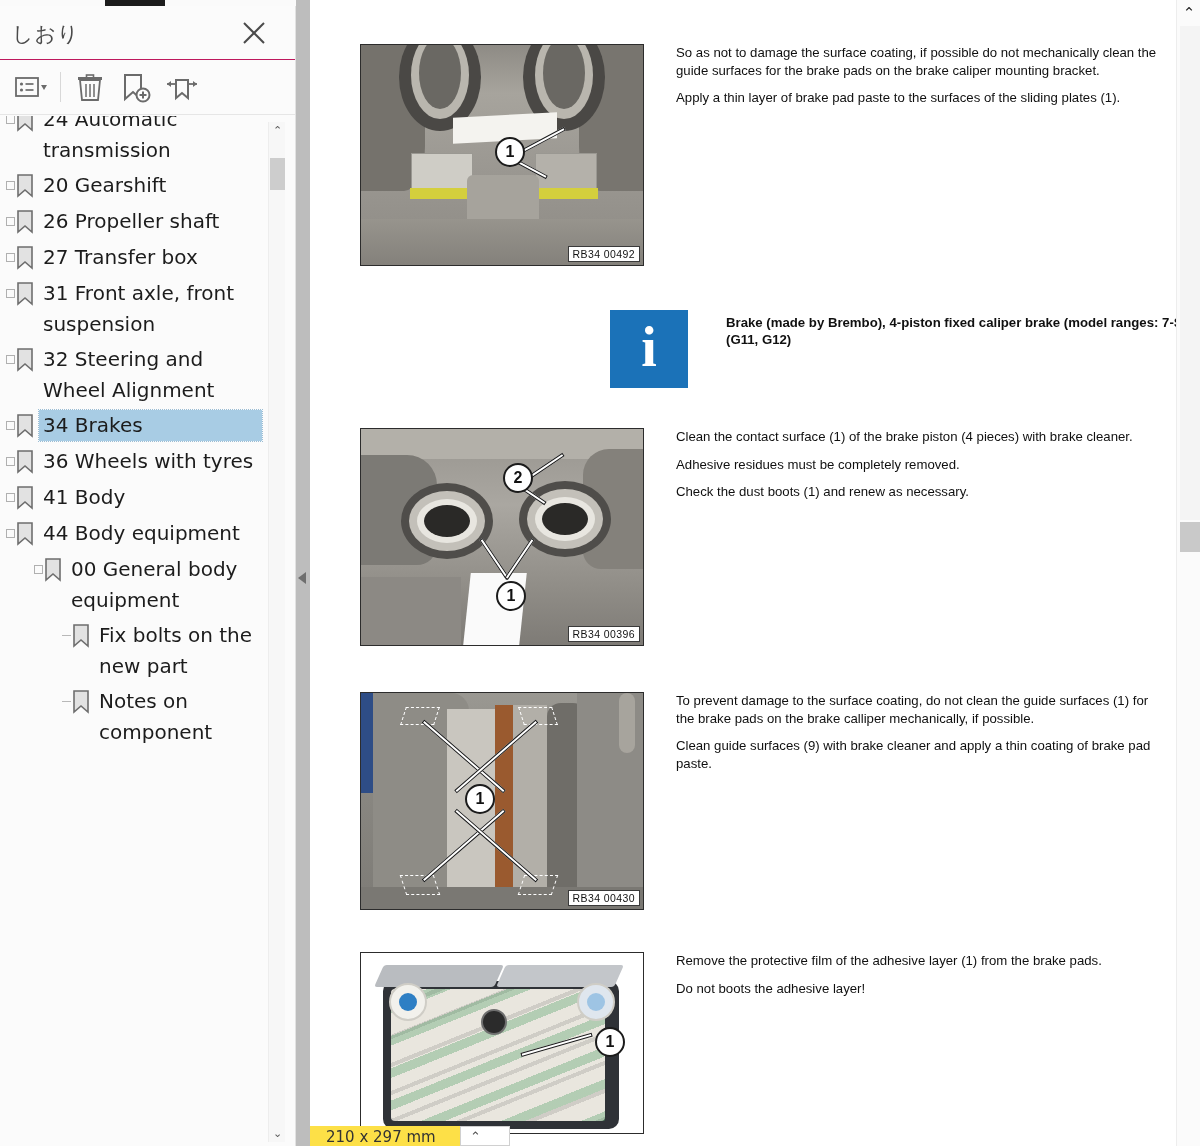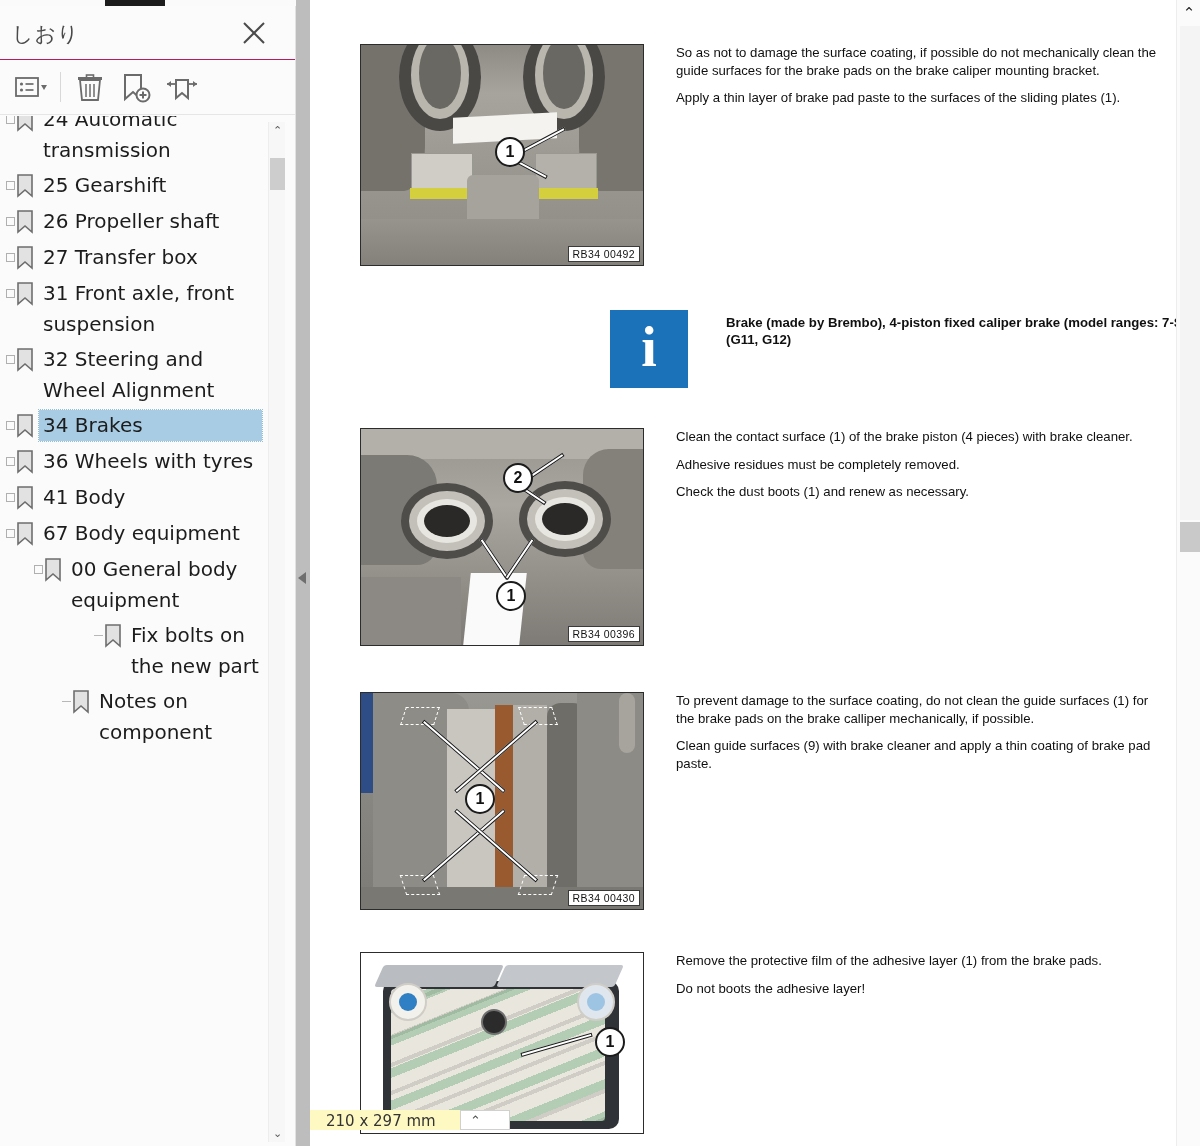--- a/index.html
+++ b/index.html
@@ -201,22 +201,22 @@
     position:absolute; left:3px; top:26px; width:20px; height:494px;
     background:#f4f4f4;
   }
   #doc-scroll .thumb {
     position:absolute; left:3px; top:522px; width:20px; height:30px;
     background:#c9c9c9; cursor:pointer;
   }
 
   
   #status {
-    position:absolute; left:310px; bottom:16px; width:200px; height:20px;
-    background:#fef9c3; overflow:hidden;
+    position:absolute; left:310px; bottom:0; width:200px; height:20px;
+    background:#fde047; overflow:hidden;
   }
   #status .dims {
     position:absolute; left:16px; top:2px;
     font-size:15px; color:#333; font-family:"DejaVu Sans", sans-serif;
   }
   #status .chev {
     position:absolute; left:160px; top:3px; font-size:13px; color:#555;
     cursor:pointer;
   }
   #status .box {
@@ -308,21 +308,21 @@
             <div class="bm-icon"><svg width="20" height="24" viewBox="0 0 20 24">
                 <path d="M3 1 h14 v21 l-7 -6 l-7 6 z" fill="#e2e2e2" stroke="#6e6e6e" stroke-width="1.6"></path>
               </svg></div>
             <div class="bm-label">24 Automatic transmission</div>
           </div>
           <div class="bm-row" style="padding-left: 6px;">
             <div class="bm-toggle"></div>
             <div class="bm-icon"><svg width="20" height="24" viewBox="0 0 20 24">
                 <path d="M3 1 h14 v21 l-7 -6 l-7 6 z" fill="#e2e2e2" stroke="#6e6e6e" stroke-width="1.6"></path>
               </svg></div>
-            <div class="bm-label">25 Gearshift</div>
+            <div class="bm-label">20 Gearshift</div>
           </div>
           <div class="bm-row" style="padding-left: 6px;">
             <div class="bm-toggle"></div>
             <div class="bm-icon"><svg width="20" height="24" viewBox="0 0 20 24">
                 <path d="M3 1 h14 v21 l-7 -6 l-7 6 z" fill="#e2e2e2" stroke="#6e6e6e" stroke-width="1.6"></path>
               </svg></div>
             <div class="bm-label">26 Propeller shaft</div>
           </div>
           <div class="bm-row" style="padding-left: 6px;">
             <div class="bm-toggle"></div>
@@ -364,30 +364,30 @@
             <div class="bm-icon"><svg width="20" height="24" viewBox="0 0 20 24">
                 <path d="M3 1 h14 v21 l-7 -6 l-7 6 z" fill="#e2e2e2" stroke="#6e6e6e" stroke-width="1.6"></path>
               </svg></div>
             <div class="bm-label">41 Body</div>
           </div>
           <div class="bm-row" style="padding-left: 6px;">
             <div class="bm-toggle"></div>
             <div class="bm-icon"><svg width="20" height="24" viewBox="0 0 20 24">
                 <path d="M3 1 h14 v21 l-7 -6 l-7 6 z" fill="#e2e2e2" stroke="#6e6e6e" stroke-width="1.6"></path>
               </svg></div>
-            <div class="bm-label">67 Body equipment</div>
+            <div class="bm-label">44 Body equipment</div>
           </div>
           <div class="bm-row" style="padding-left: 34px;">
             <div class="bm-toggle"></div>
             <div class="bm-icon"><svg width="20" height="24" viewBox="0 0 20 24">
                 <path d="M3 1 h14 v21 l-7 -6 l-7 6 z" fill="#e2e2e2" stroke="#6e6e6e" stroke-width="1.6"></path>
               </svg></div>
             <div class="bm-label">00 General body equipment</div>
           </div>
-          <div class="bm-row" style="padding-left: 94px;">
+          <div class="bm-row" style="padding-left: 62px;">
             <div class="bm-dash"></div>
             <div class="bm-icon"><svg width="20" height="24" viewBox="0 0 20 24">
                 <path d="M3 1 h14 v21 l-7 -6 l-7 6 z" fill="#e2e2e2" stroke="#6e6e6e" stroke-width="1.6"></path>
               </svg></div>
             <div class="bm-label">Fix bolts on the new part</div>
           </div>
           <div class="bm-row" style="padding-left: 62px;">
             <div class="bm-dash"></div>
             <div class="bm-icon"><svg width="20" height="24" viewBox="0 0 20 24">
                 <path d="M3 1 h14 v21 l-7 -6 l-7 6 z" fill="#e2e2e2" stroke="#6e6e6e" stroke-width="1.6"></path>

